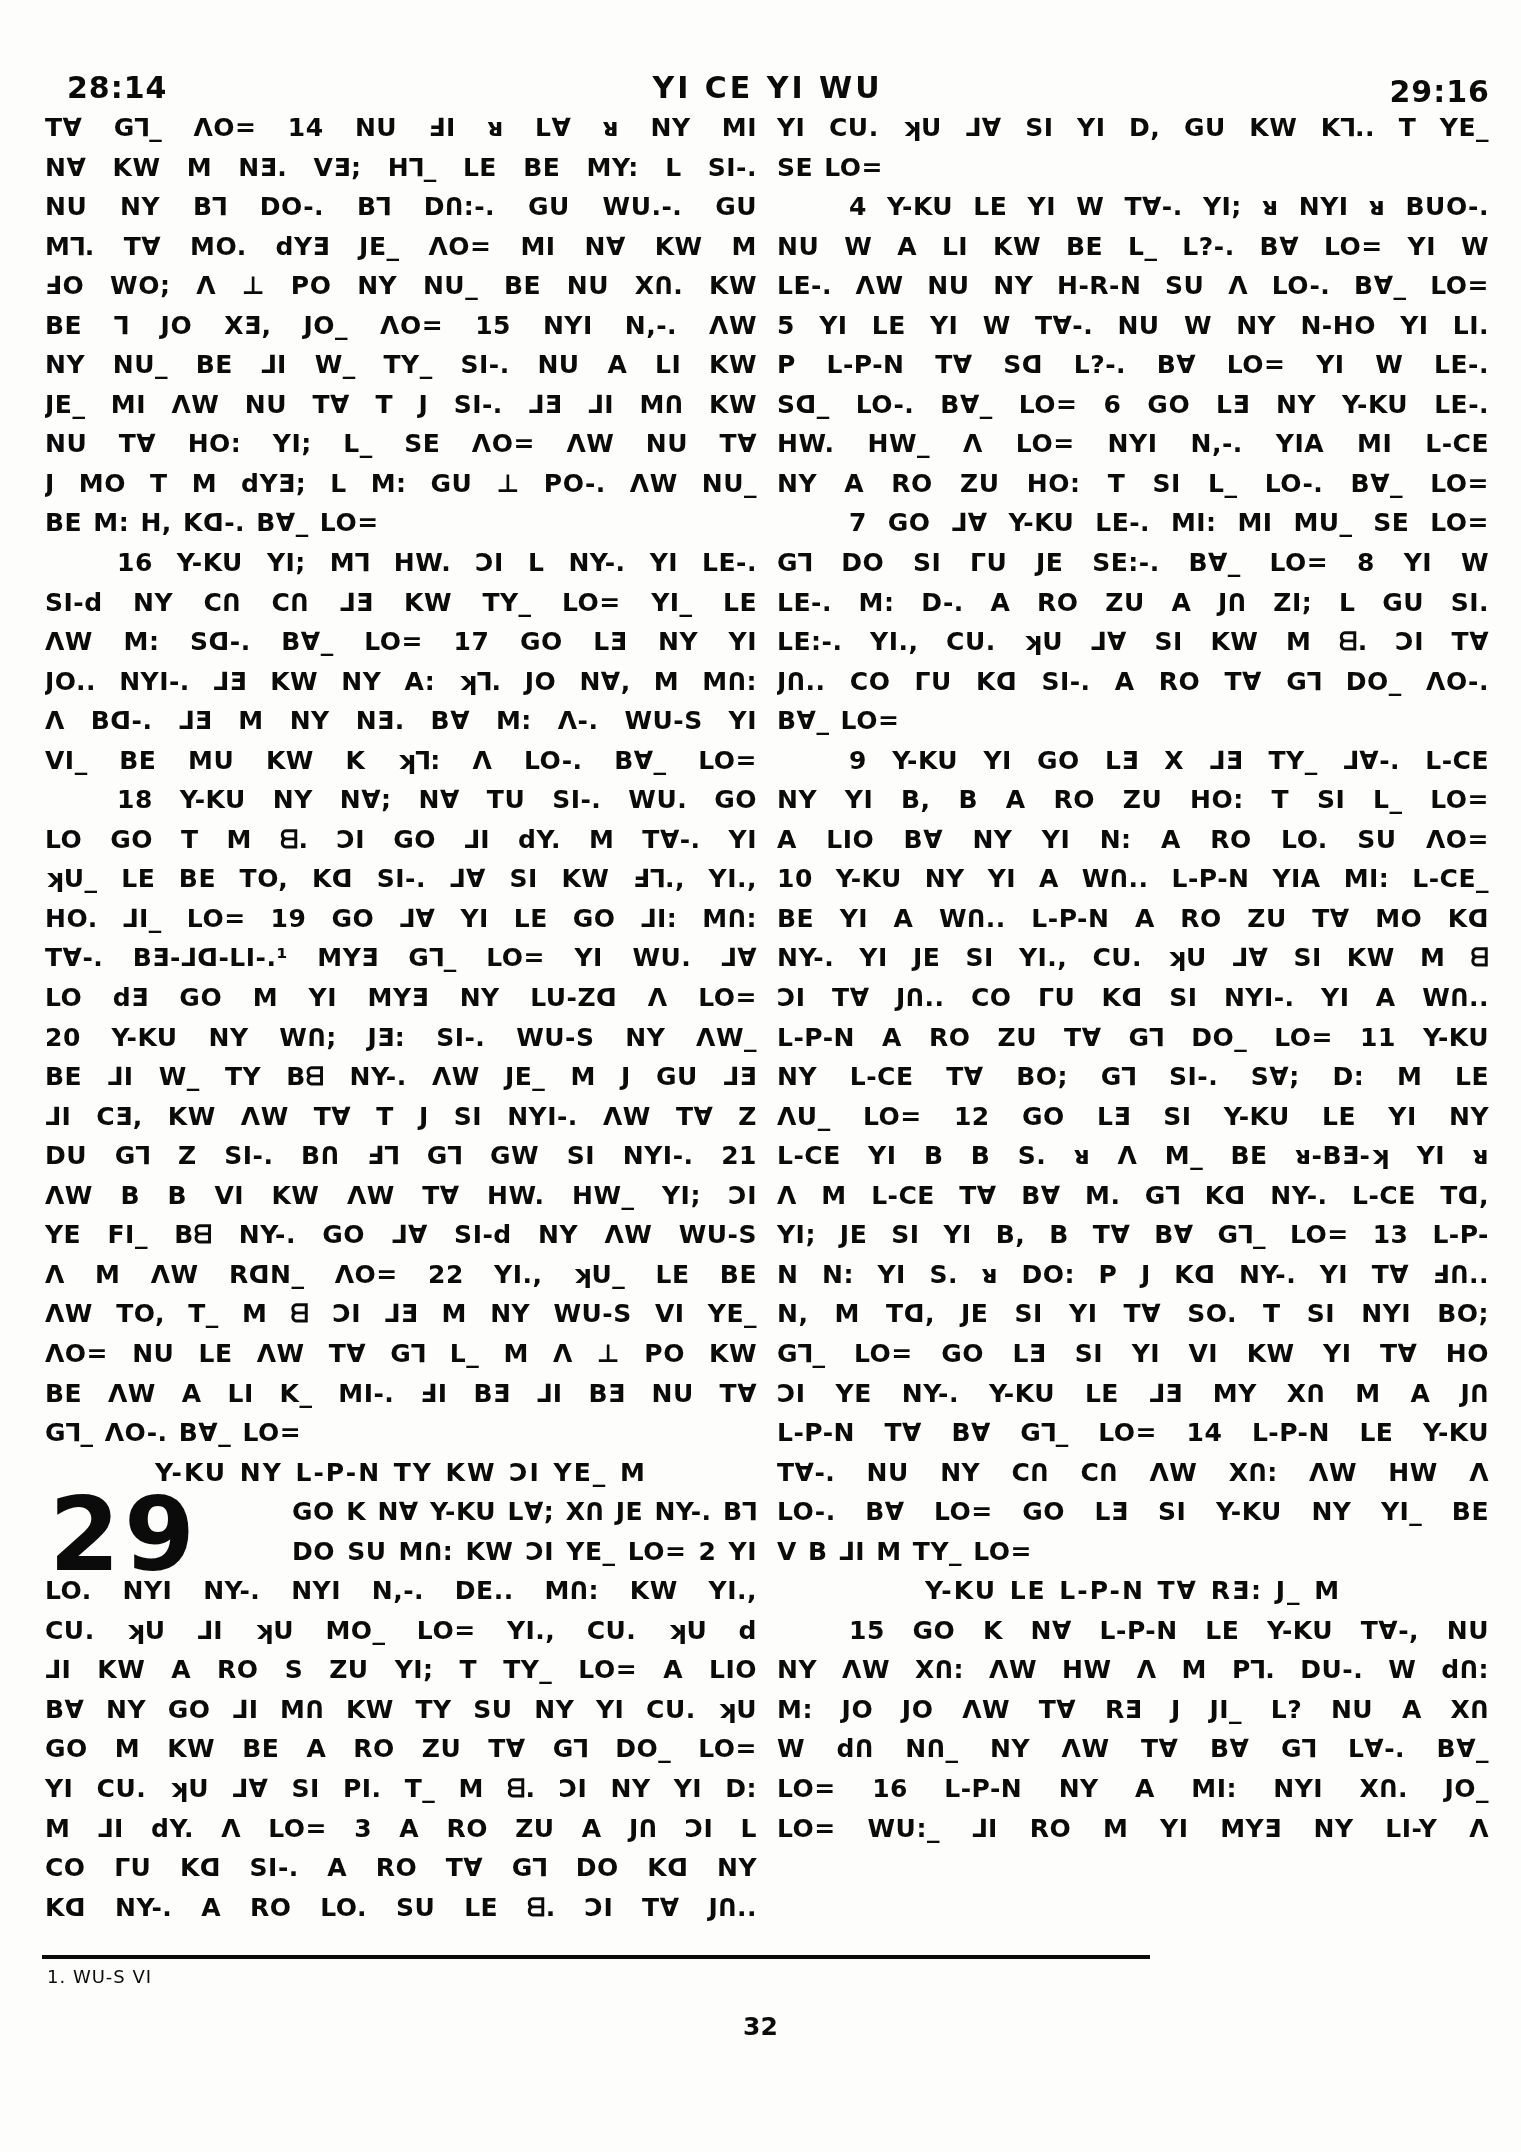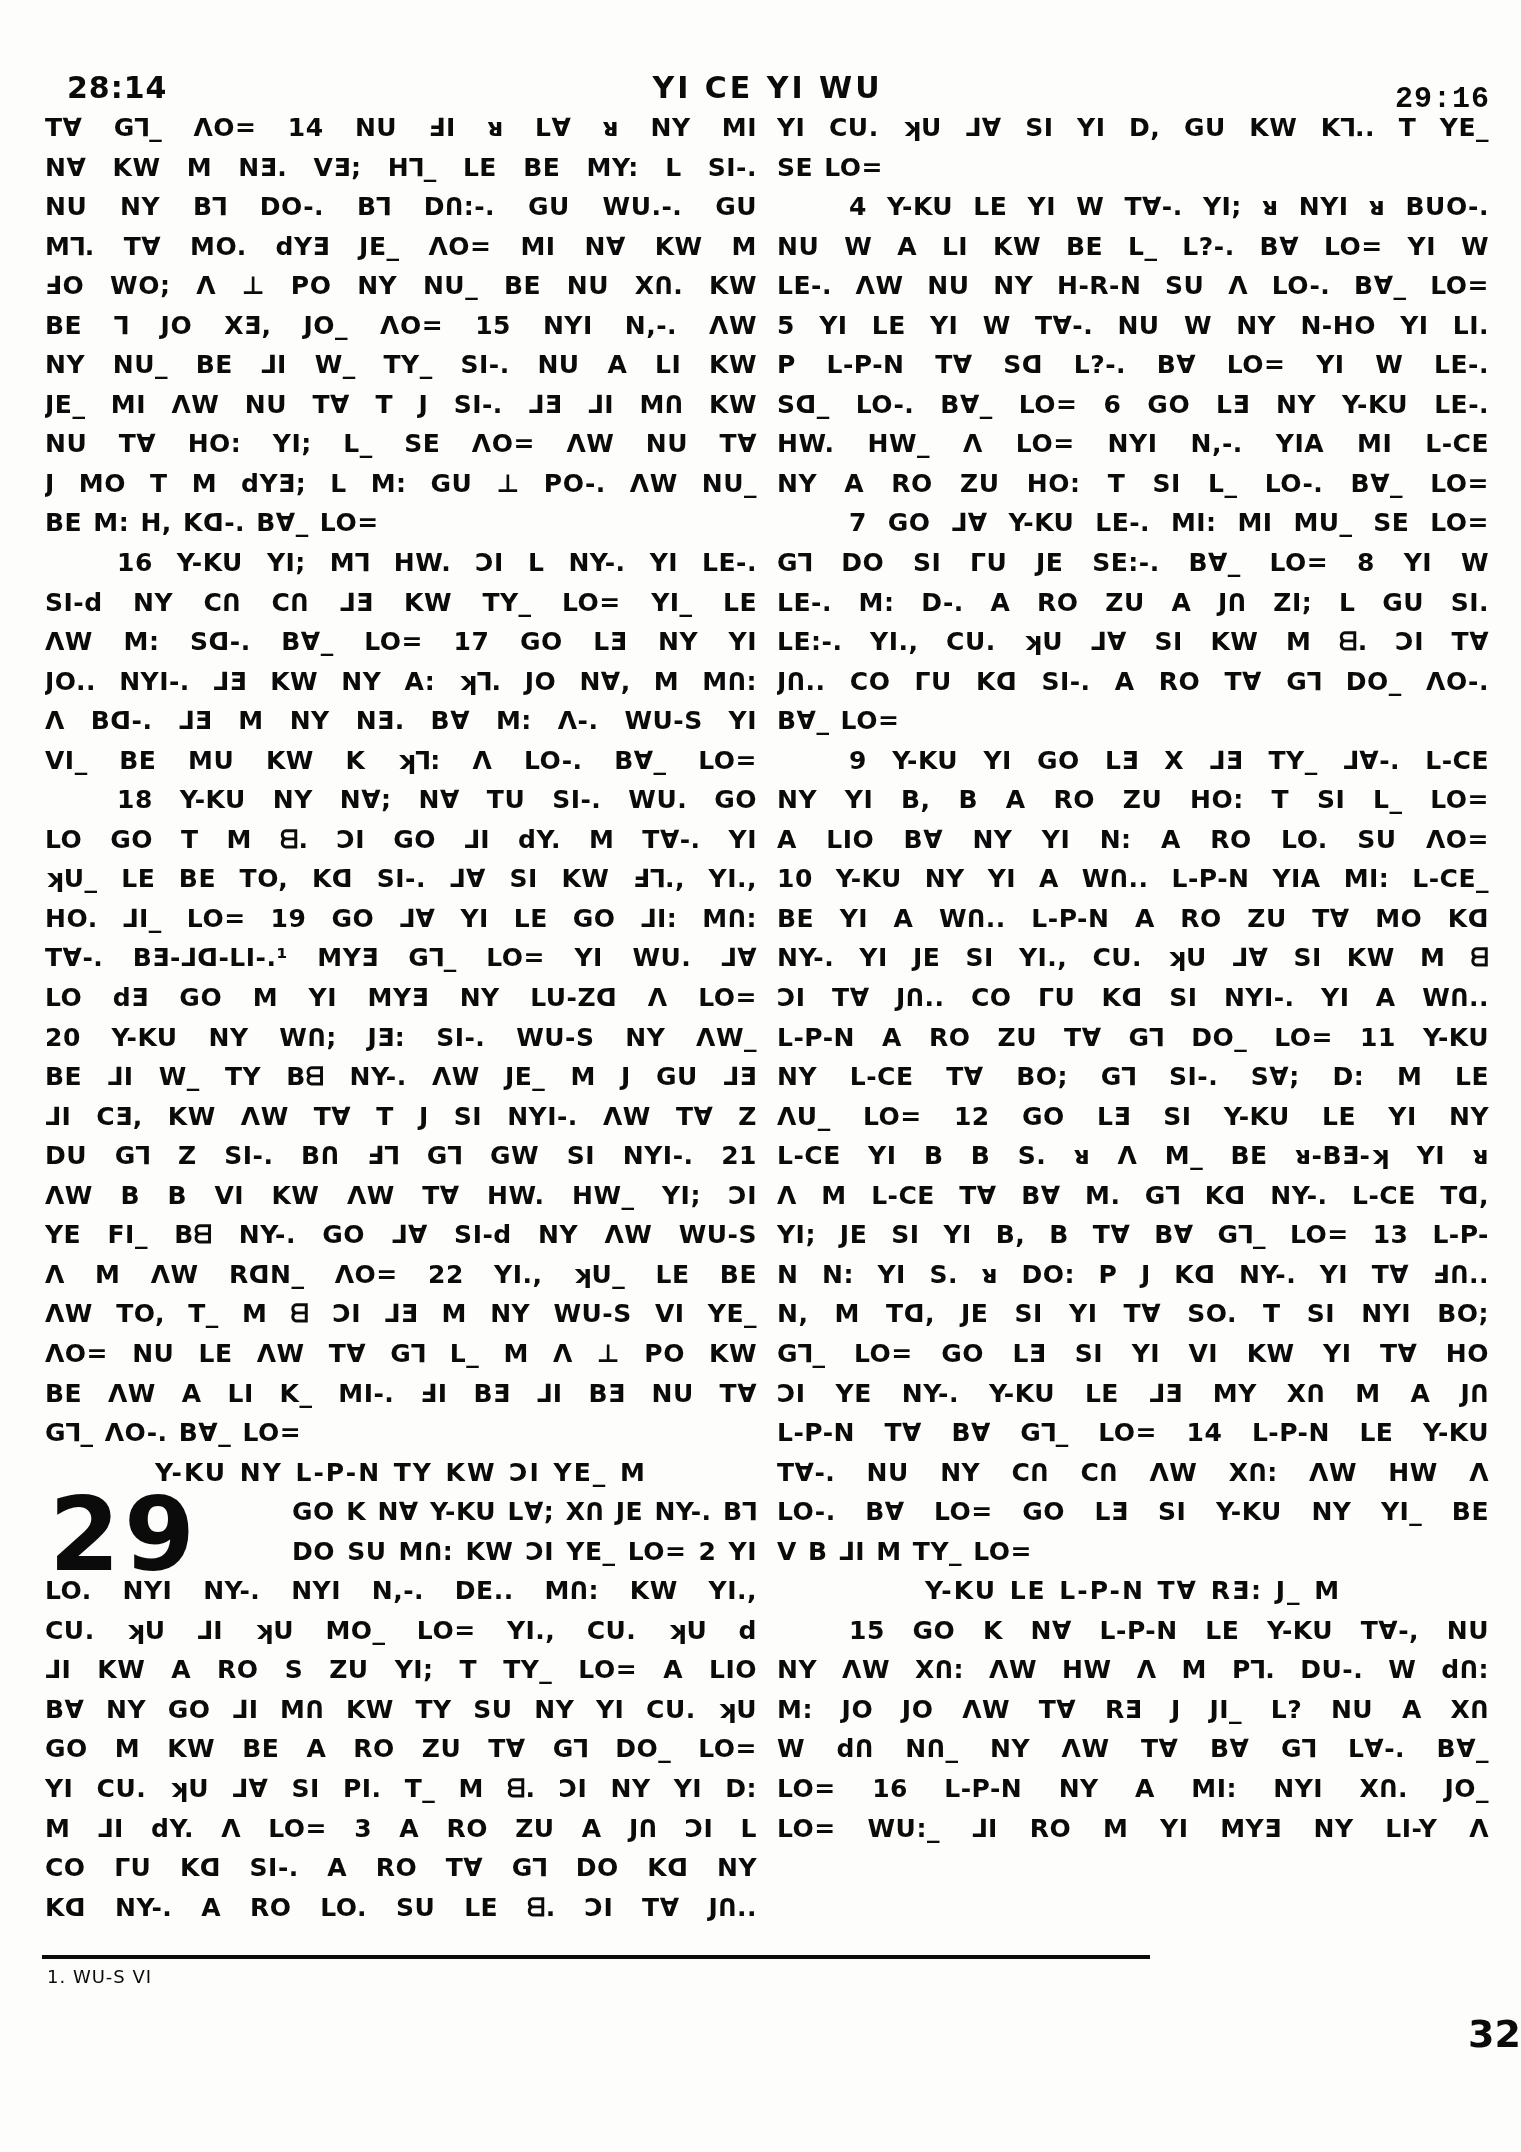--- a/index.html
+++ b/index.html
@@ -11,21 +11,21 @@
     color:#0b0b0b;
     font-family:"DejaVu Sans","Liberation Sans",sans-serif;
     overflow:hidden;
   }
   .runhead{
     position:absolute;top:70px;left:45px;right:31px;height:40px;
     font-size:30px;font-weight:700;letter-spacing:1px;
   }
   .runhead .ref-left{position:absolute;left:22px;top:0;}
   .runhead .title{position:absolute;left:0;right:0;top:0;text-align:center;letter-spacing:3px;}
-  .runhead .ref-right{position:absolute;right:0;top:12px;font-family:Liberation Mono, monospace;}
+  .runhead .ref-right{position:absolute;right:0;top:4px;}
   .cols{position:absolute;top:108px;left:0;width:100%;}
   .col{position:absolute;top:0;width:712px;}
   .col.left{left:45px;}
   .col.right{left:777px;}
   .ln{
     height:39.55px;line-height:39.55px;
     font-size:25px;font-weight:700;
     letter-spacing:0.5px;word-spacing:2px;
     text-align:justify;text-align-last:justify;
     white-space:normal;overflow:hidden;
@@ -39,21 +39,21 @@
     position:absolute;left:4px;width:235px;
     font-size:102px;line-height:102px;font-weight:800;letter-spacing:4px;
   }
   .footrule{position:absolute;top:1955px;left:42px;width:1108px;height:4px;background:#0b0b0b;}
   .footnote{
     position:absolute;top:1966px;left:47px;
     font-size:18px;font-weight:400;letter-spacing:1px;
   }
   .pagenum{
     position:absolute;top:2012px;left:0;right:0;
-    text-align:right;font-size:38px;font-weight:700;
+    text-align:center;font-size:25px;font-weight:700;
   }
 </style>
 </head>
 <body>
 
 <div class="page">
 
   <div class="runhead">
     <span class="ref-left">28:14</span>
     <span class="title">YI CE YI WU</span>

